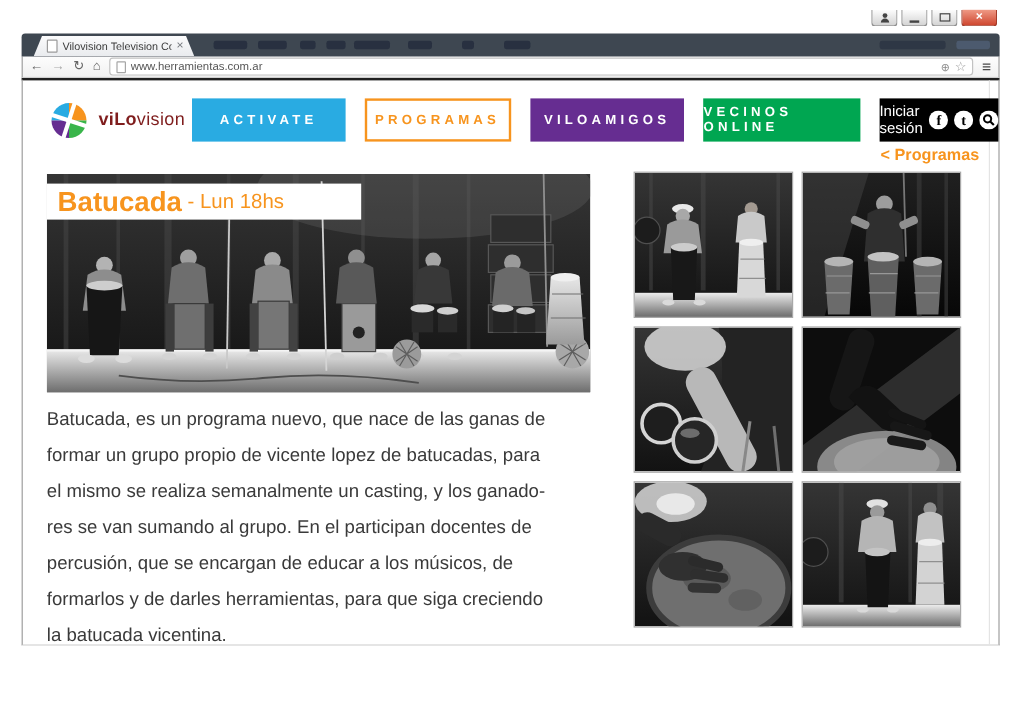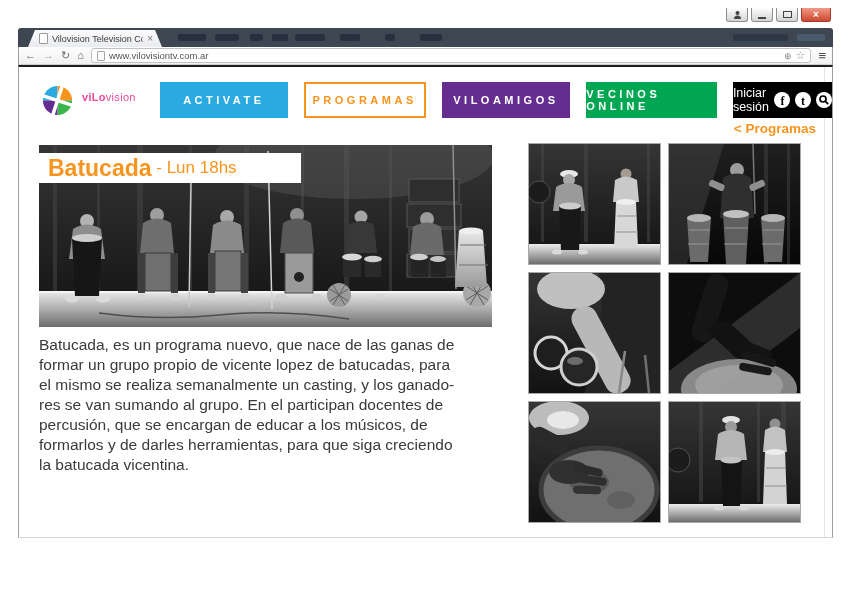--- a/index.html
+++ b/index.html
@@ -37,39 +37,39 @@
   .urltext{font-size:9.5px;color:#555;flex:1;white-space:nowrap;overflow:hidden;}
   .zoomglyph{font-size:9px;color:#8a8a8a;}
   .starglyph{font-size:11px;color:#a0a0a0;}
   .menuglyph{font-size:13px;color:#4a4a4a;font-weight:bold;}
 
   
   .page{position:relative;height:470px;background:#fff;border-top:2px solid #1f1f1f;
        border-left:1px solid #9e9e9e;border-right:1px solid #9e9e9e;border-bottom:1px solid #d4d4d4;}
   .content-edge{position:absolute;left:805px;top:0;height:100%;width:1px;background:#e4e4e4;}
   .logo{position:absolute;left:21px;top:16px;width:35px;height:35px;}
-  .logotext{position:absolute;left:63px;top:24px;font-size:11px;color:#ec4899;letter-spacing:.3px;}
+  .logotext{position:absolute;left:63px;top:24px;font-size:15px;color:#7f1d1d;letter-spacing:.3px;}
   .logotext b{font-weight:bold;}
   .mainnav{position:absolute;left:141px;top:15px;width:672px;height:36px;display:flex;gap:16px;}
   .nbtn{display:flex;align-items:center;justify-content:center;box-sizing:border-box;
         font-size:11px;font-weight:bold;letter-spacing:3.5px;color:#fff;cursor:pointer;}
   .nbtn.activate{width:130px;background:#29ABE2;}
   .nbtn.programas{width:124px;background:#fff;border:2px solid #F7941E;color:#F7941E;}
   .nbtn.viloamigos{width:131px;background:#662D91;}
   .nbtn.vecinos{width:133px;background:#00A651;}
   .nbtn.login{flex:1;background:#000;font-weight:normal;letter-spacing:0;font-size:12.5px;gap:5px;}
   .soc{width:16px;height:16px;flex:none;}
   .breadcrumb{position:absolute;right:16px;top:54px;color:#F7941E;font-weight:bold;font-size:13.5px;cursor:pointer;}
   .mainphoto{position:absolute;left:20px;top:78px;width:453px;height:182px;}
   .mainphoto svg{display:block;width:100%;height:100%;}
   .title-overlay{position:absolute;left:0;top:8px;width:262px;height:30px;background:#fff;
         display:flex;align-items:center;padding-left:9px;box-sizing:border-box;white-space:pre;}
   .title-overlay .t1{font-size:23px;font-weight:bold;color:#F7941E;}
   .title-overlay .t2{font-size:17px;color:#F7941E;}
-  .desc{position:absolute;left:20px;top:268px;width:462px;font-size:15.5px;line-height:20px;
+  .desc{position:absolute;left:20px;top:268px;width:462px;font-size:15.5px;line-height:30px;
         color:#3a3a3a;white-space:pre-line;}
   .gallery{position:absolute;left:509px;top:76px;display:grid;grid-template-columns:133px 133px;
         grid-auto-rows:122px;gap:7px;}
   .cell{border:1px solid #a8a8a8;box-sizing:border-box;overflow:hidden;cursor:pointer;}
   .cell svg{display:block;width:100%;height:100%;}
 </style>
 </head>
 <body>
 
 <svg width="0" height="0" style="position:absolute" aria-hidden="true">
@@ -133,21 +133,21 @@
     <span class="ghost" style="right:8px;width:28px;background:rgba(90,110,140,.5)"></span>
   </div>
 
   <div class="toolbar">
     <span class="navglyph">←</span>
     <span class="navglyph fwd">→</span>
     <span class="navglyph">↻</span>
     <span class="navglyph">⌂</span>
     <div class="urlbox">
       <span class="urlicon"></span>
-      <span class="urltext">www.vilovisiontv.com.ar</span>
+      <span class="urltext">www.herramientas.com.ar</span>
       <span class="zoomglyph">⊕</span>
       <span class="starglyph">☆</span>
     </div>
     <span class="menuglyph">≡</span>
   </div>
 
   <div class="page">
     <div class="content-edge"></div>
 
     <svg class="logo" viewBox="0 0 36 36">

